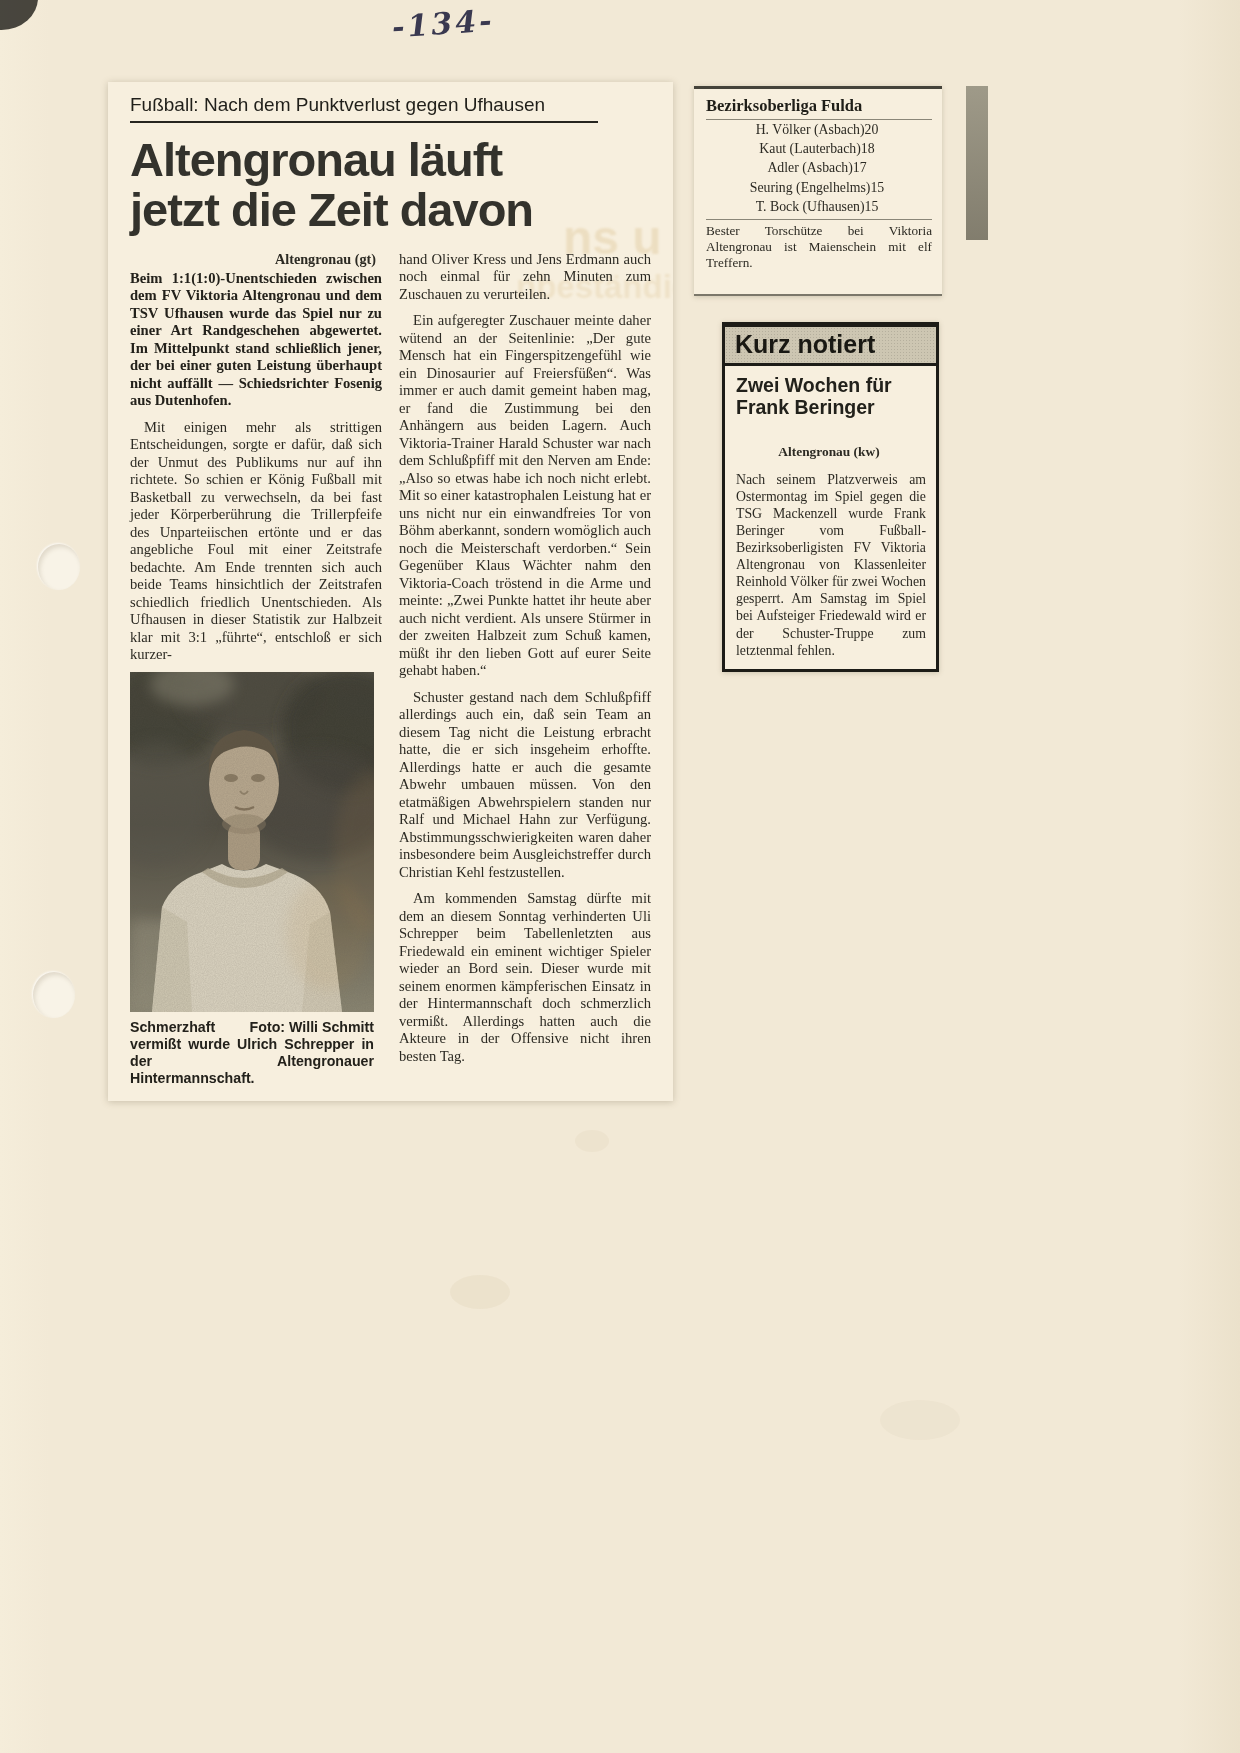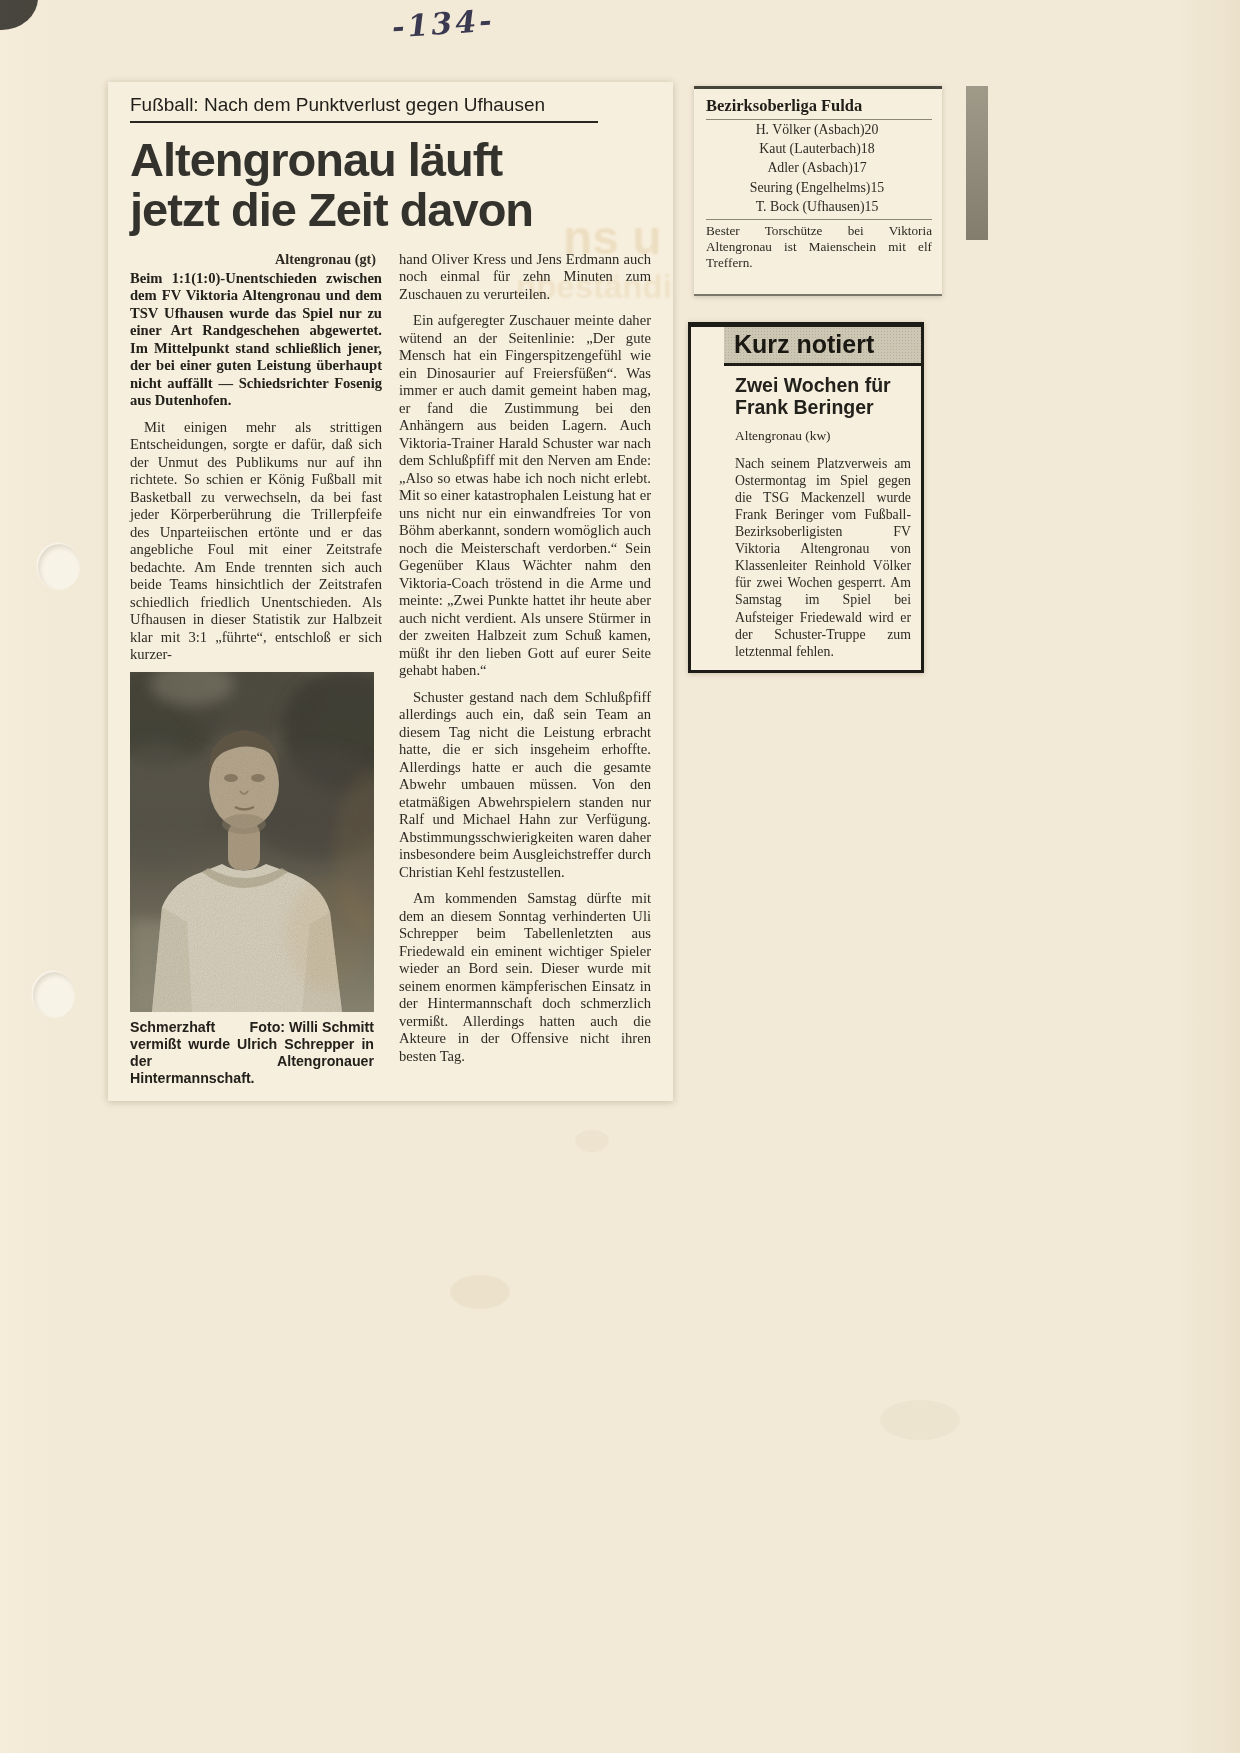--- a/index.html
+++ b/index.html
@@ -58,36 +58,35 @@
     padding:7px 10px 23px 12px;box-sizing:border-box;border-bottom:2px solid #7b776a;
   }
   .scores-title{font-weight:bold;font-size:16.5px;color:#1f1e18;padding-bottom:3px;border-bottom:1px solid #8a8678;}
   .score-row{display:flex;justify-content:center;font-size:13.8px;line-height:1.32;margin-top:1px;}
   .score-pts{padding-right:4px;}
   .scores-foot{border-top:1px solid #8a8678;margin-top:3px;padding-top:3px;font-size:13.2px;line-height:1.22;text-align:justify;}
   .grey-strip{position:absolute;left:966px;top:86px;width:22px;height:154px;background:linear-gradient(180deg,#908c7b,#6e6a5b);opacity:.85;}
 
   
   .clip-notice{
-    position:absolute;left:688px;top:322px;width:236px;background:#f7efde;
+    position:absolute;left:722px;top:322px;width:217px;background:#f7efde;
     border:3px solid #1d1c17;border-top-width:5px;box-shadow:0 1px 5px rgba(95,82,55,.25);
     box-sizing:border-box;
-    padding-left:33px;
   }
   .kn-header{
     background-color:#cdc6b2;
     background-image:radial-gradient(rgba(40,38,30,.14) 1px,transparent 1px);
     background-size:3px 3px;
     border-bottom:3px solid #1d1c17;
     font-family:"Liberation Sans",sans-serif;font-weight:bold;font-size:25px;
     color:#191813;padding:3px 8px 4px 10px;
   }
   .kn-inner{padding:9px 10px 10px 11px;}
   .kn-title{font-family:"Liberation Sans",sans-serif;font-weight:bold;font-size:19.5px;line-height:1.12;color:#22211b;}
-  .kn-dateline{text-align:left;font-weight:normal;font-size:13.4px;margin-top:9px;padding-right:4px;}
+  .kn-dateline{text-align:center;font-weight:bold;font-size:13.4px;margin-top:25px;padding-right:4px;}
   .kn-body{font-size:13.8px;line-height:1.24;text-align:justify;margin-top:11px;}
 </style>
 </head>
 <body>
 
 <div class="page">
 
   <div class="corner-mark"></div>
   <div class="hole h1"></div>
   <div class="hole h2"></div>

